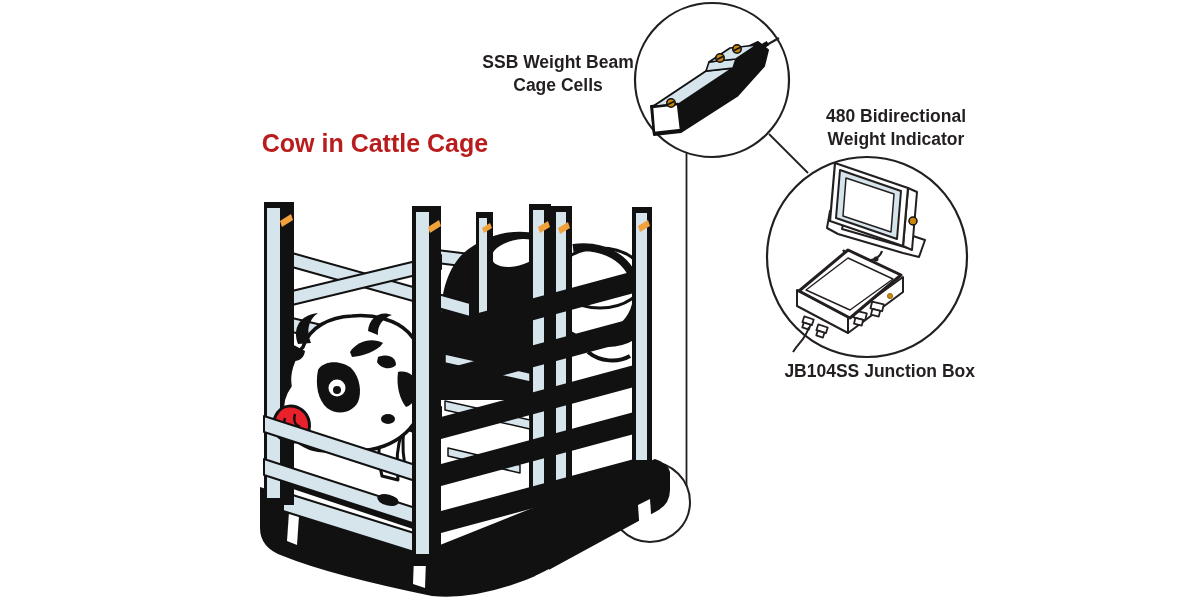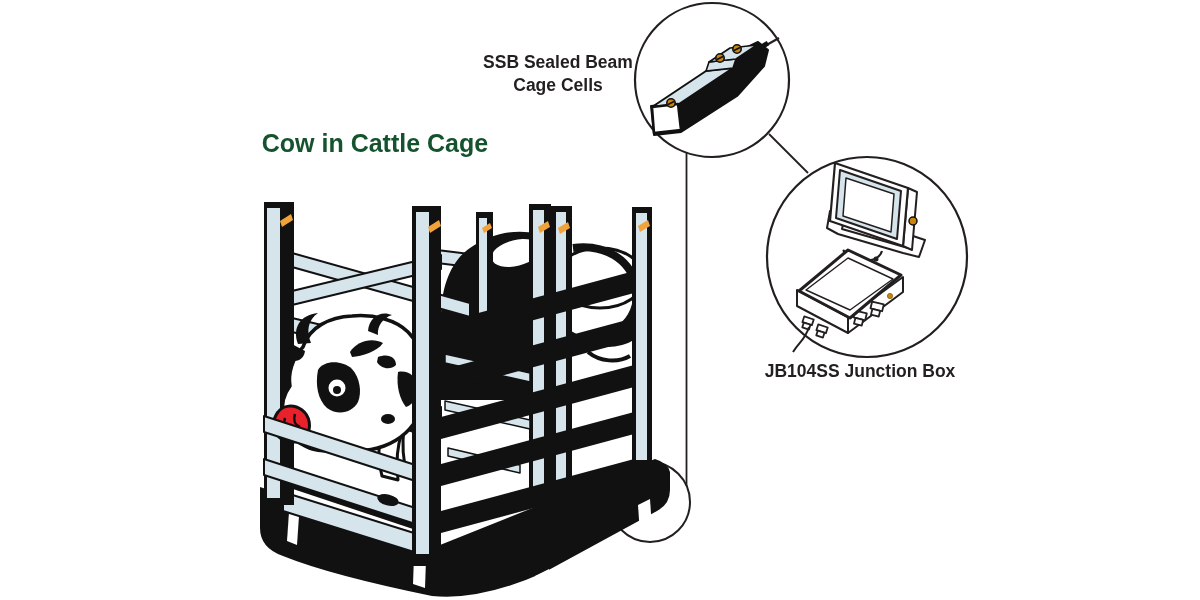--- a/index.html
+++ b/index.html
@@ -2,24 +2,24 @@
 <html><head>
 <meta charset="utf-8">
 <style>
   html,body{margin:0;padding:0;background:#ffffff;}
   #stage{position:relative;width:1200px;height:600px;background:#ffffff;overflow:hidden;
          font-family:"Liberation Sans", sans-serif;}
   #art{position:absolute;left:0;top:0;}
   .lbl{position:absolute;text-align:center;font-weight:bold;color:#231f20;
        font-size:17.5px;line-height:23px;white-space:nowrap;}
   .lbl span{display:block;}
-  #title-label{left:240px;top:129px;width:270px;font-size:25px;line-height:28px;color:#14532d;}
+  #title-label{left:240px;top:129px;width:270px;font-size:25px;line-height:28px;color:#b91c1c;}
   #ssb-label{left:458px;top:51px;width:200px;}
   #indicator-label{left:796px;top:105px;width:200px;}
-  #jb-label{left:745px;top:360px;width:230px;}
+  #jb-label{left:745px;top:360px;width:230px;text-align:right;}
 </style>
 </head>
 <body>
 
 <div id="stage">
 
 <svg id="art" width="1200" height="600" viewBox="0 0 1200 600">
 
   <g stroke="#231f20" fill="none">
     <circle cx="650" cy="502" r="40" stroke-width="2"></circle>
@@ -208,20 +208,24 @@
       <polygon points="848,258 893,279 850,310 806,290" fill="none" stroke="#231f20" stroke-width="1.4"></polygon>
       <circle cx="890" cy="296" r="2.6" fill="#c9860e" stroke="#8a5a00" stroke-width="0.8"></circle>
       <path d="M809,327 C805,340 799,342 793,352" fill="none" stroke="#231f20" stroke-width="2"></path>
     </g>
   </g>
 </svg>
 
 <div class="lbl" id="title-label">Cow in Cattle Cage</div>
 
 <div class="lbl" id="ssb-label">
-  <span>SSB Sealed Beam</span>
+  <span>SSB Weight Beam</span>
   <span>Cage Cells</span>
 </div>
 
+<div class="lbl" id="indicator-label">
+  <span>480 Bidirectional</span>
+  <span>Weight Indicator</span>
+</div>
 
 <div class="lbl" id="jb-label">JB104SS Junction Box</div>
 
 </div>
 
 </body></html>

